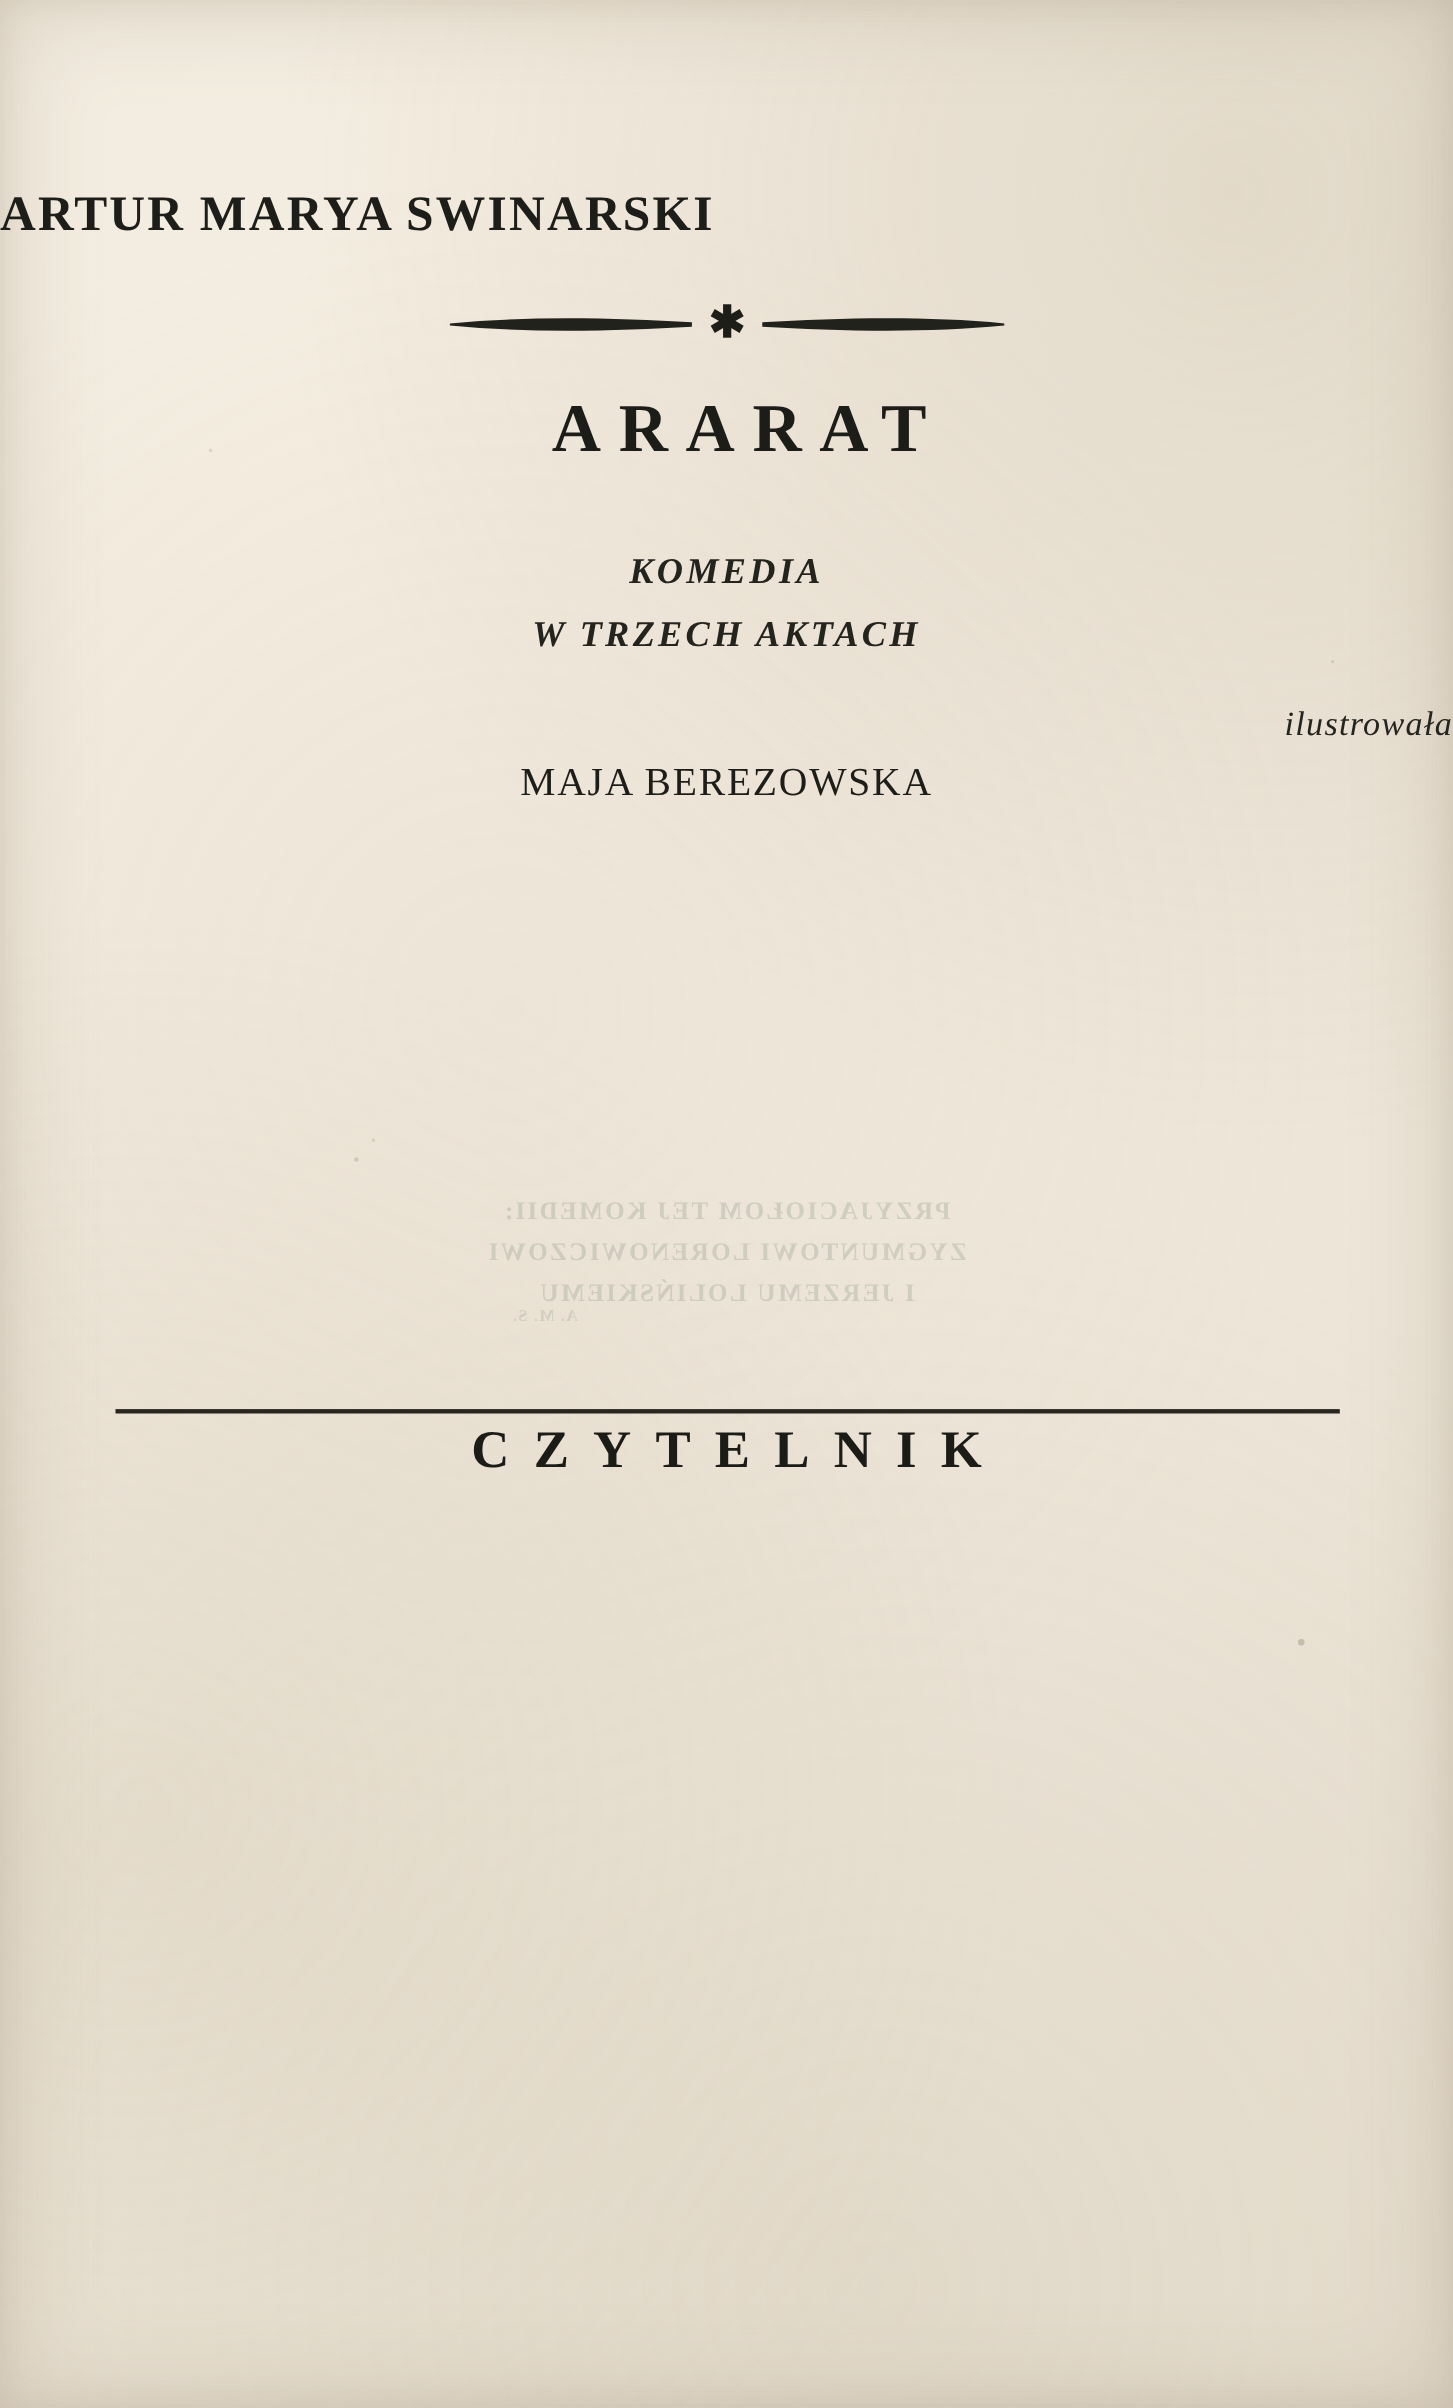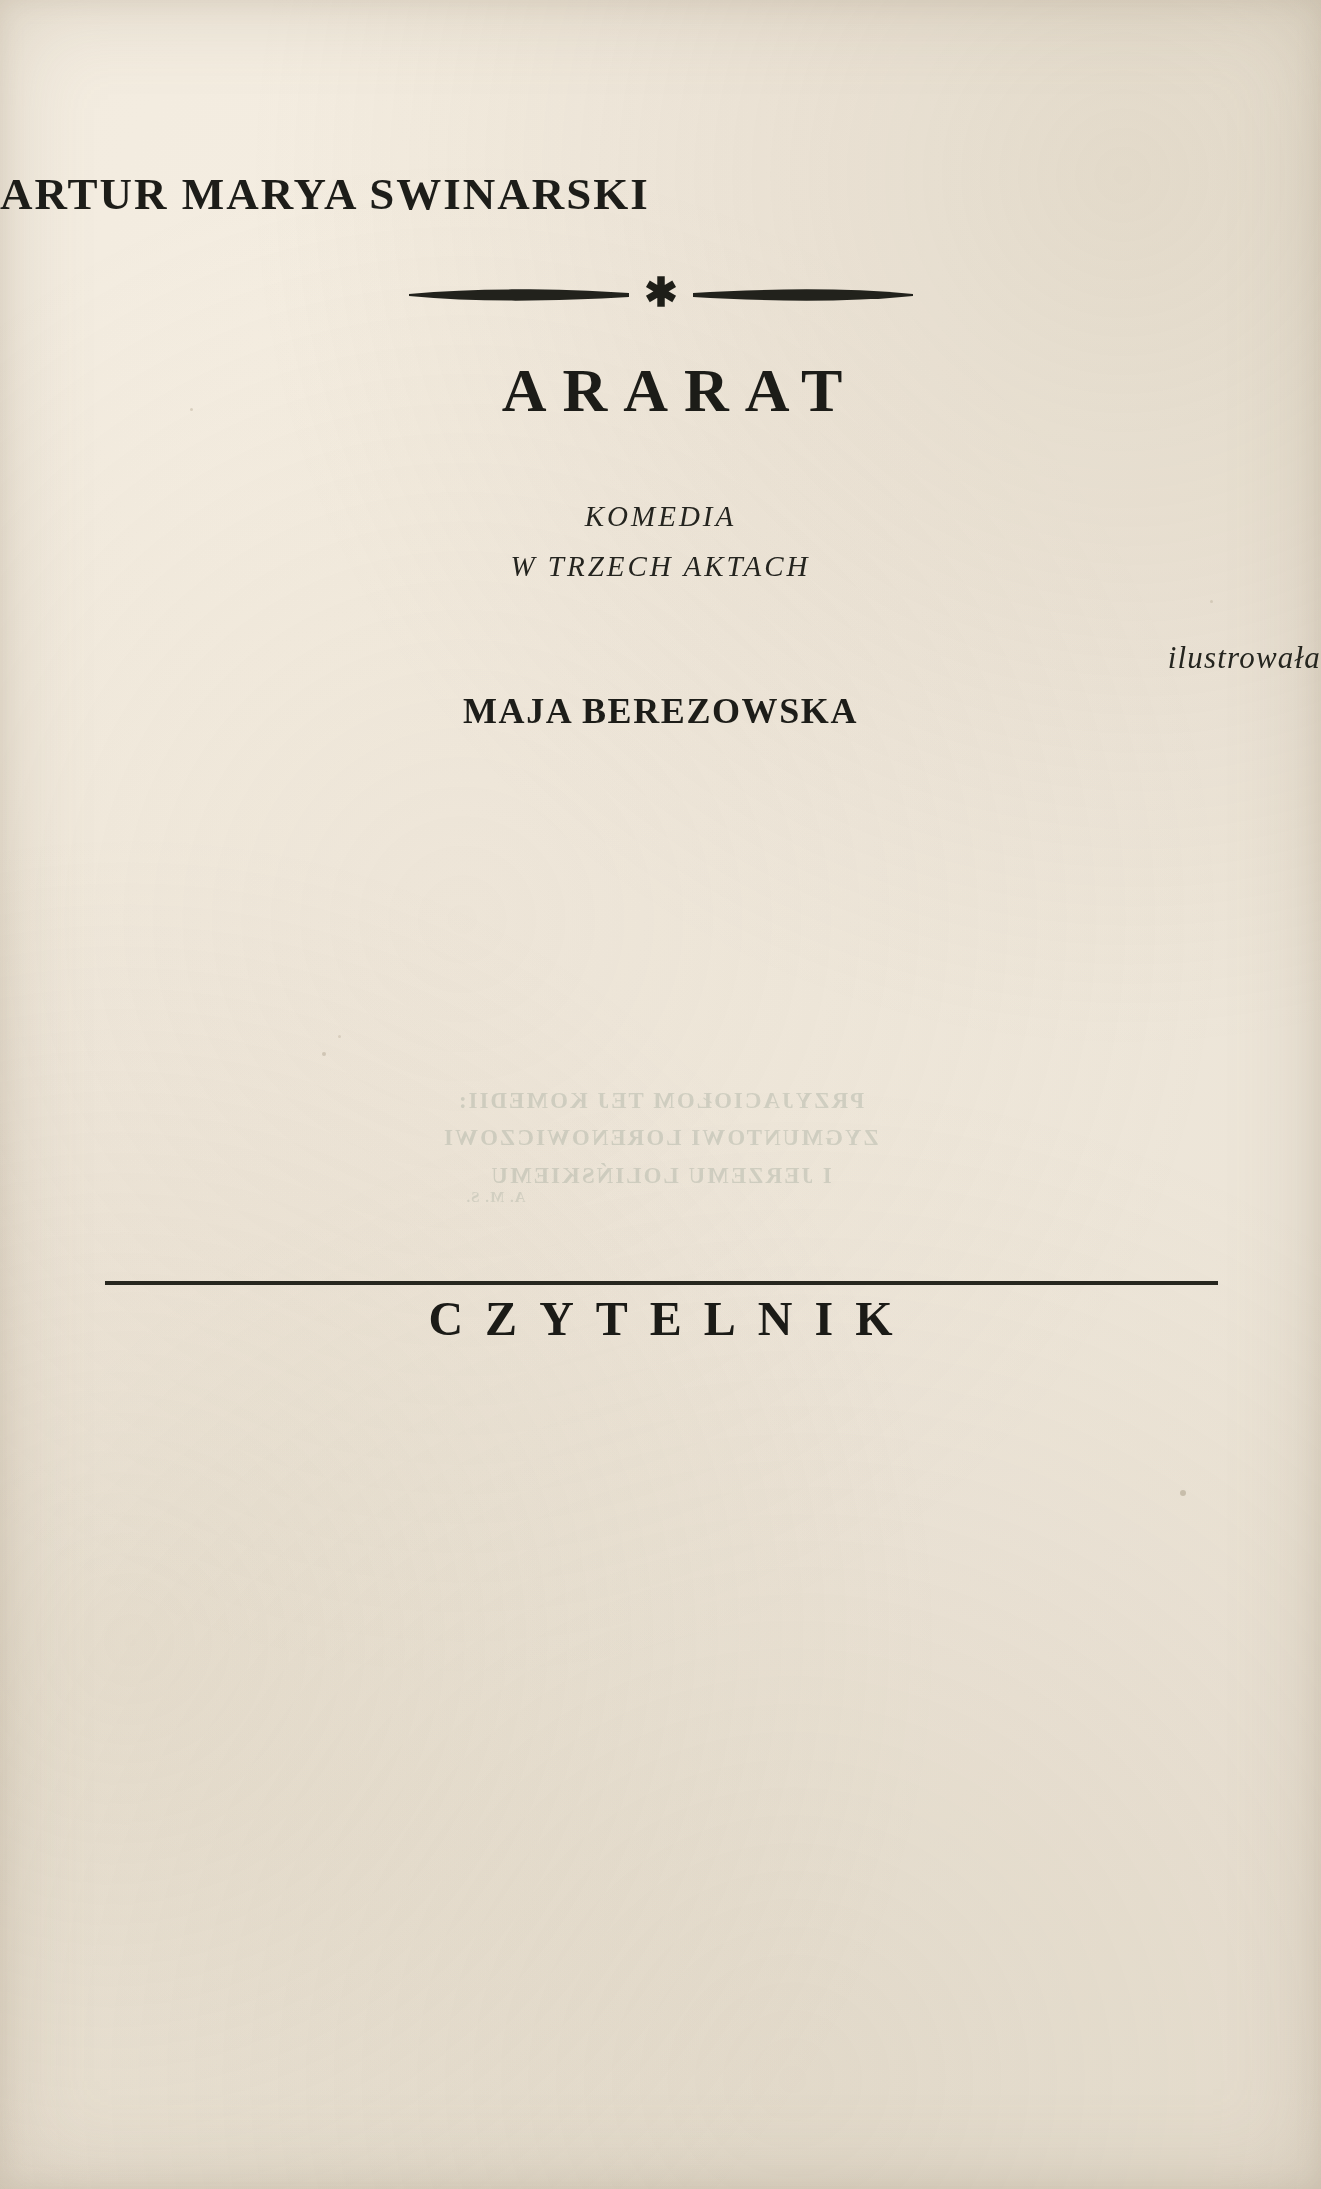--- a/index.html
+++ b/index.html
@@ -92,22 +92,22 @@
     padding-left: 23px;
   }
 
   .subtitle {
     position: absolute;
     top: 492px;
     left: 0;
     right: 0;
     text-align: center;
     font-style: italic;
-    font-weight: 400;
-    font-size: 29px;
+    font-weight: 700;
+    font-size: 33px;
     letter-spacing: 3.0px;
     line-height: 1.72;
     color: #24241f;
   }
 
   .illus-block {
     position: absolute;
     top: 640px;
     left: 0;
     right: 0;
@@ -116,21 +116,21 @@
   .illus-label {
     font-style: italic;
     font-size: 31px;
     letter-spacing: 1.2px;
     color: #25251f;
     margin-bottom: 14px;
     text-align: right;
   }
   .illustrator {
     font-size: 36px;
-    font-weight: 700;
+    font-weight: 400;
     letter-spacing: 1.6px;
     color: #1d1d19;
   }
 
   
   .bleed {
     position: absolute;
     left: 0;
     right: 0;
     text-align: center;

